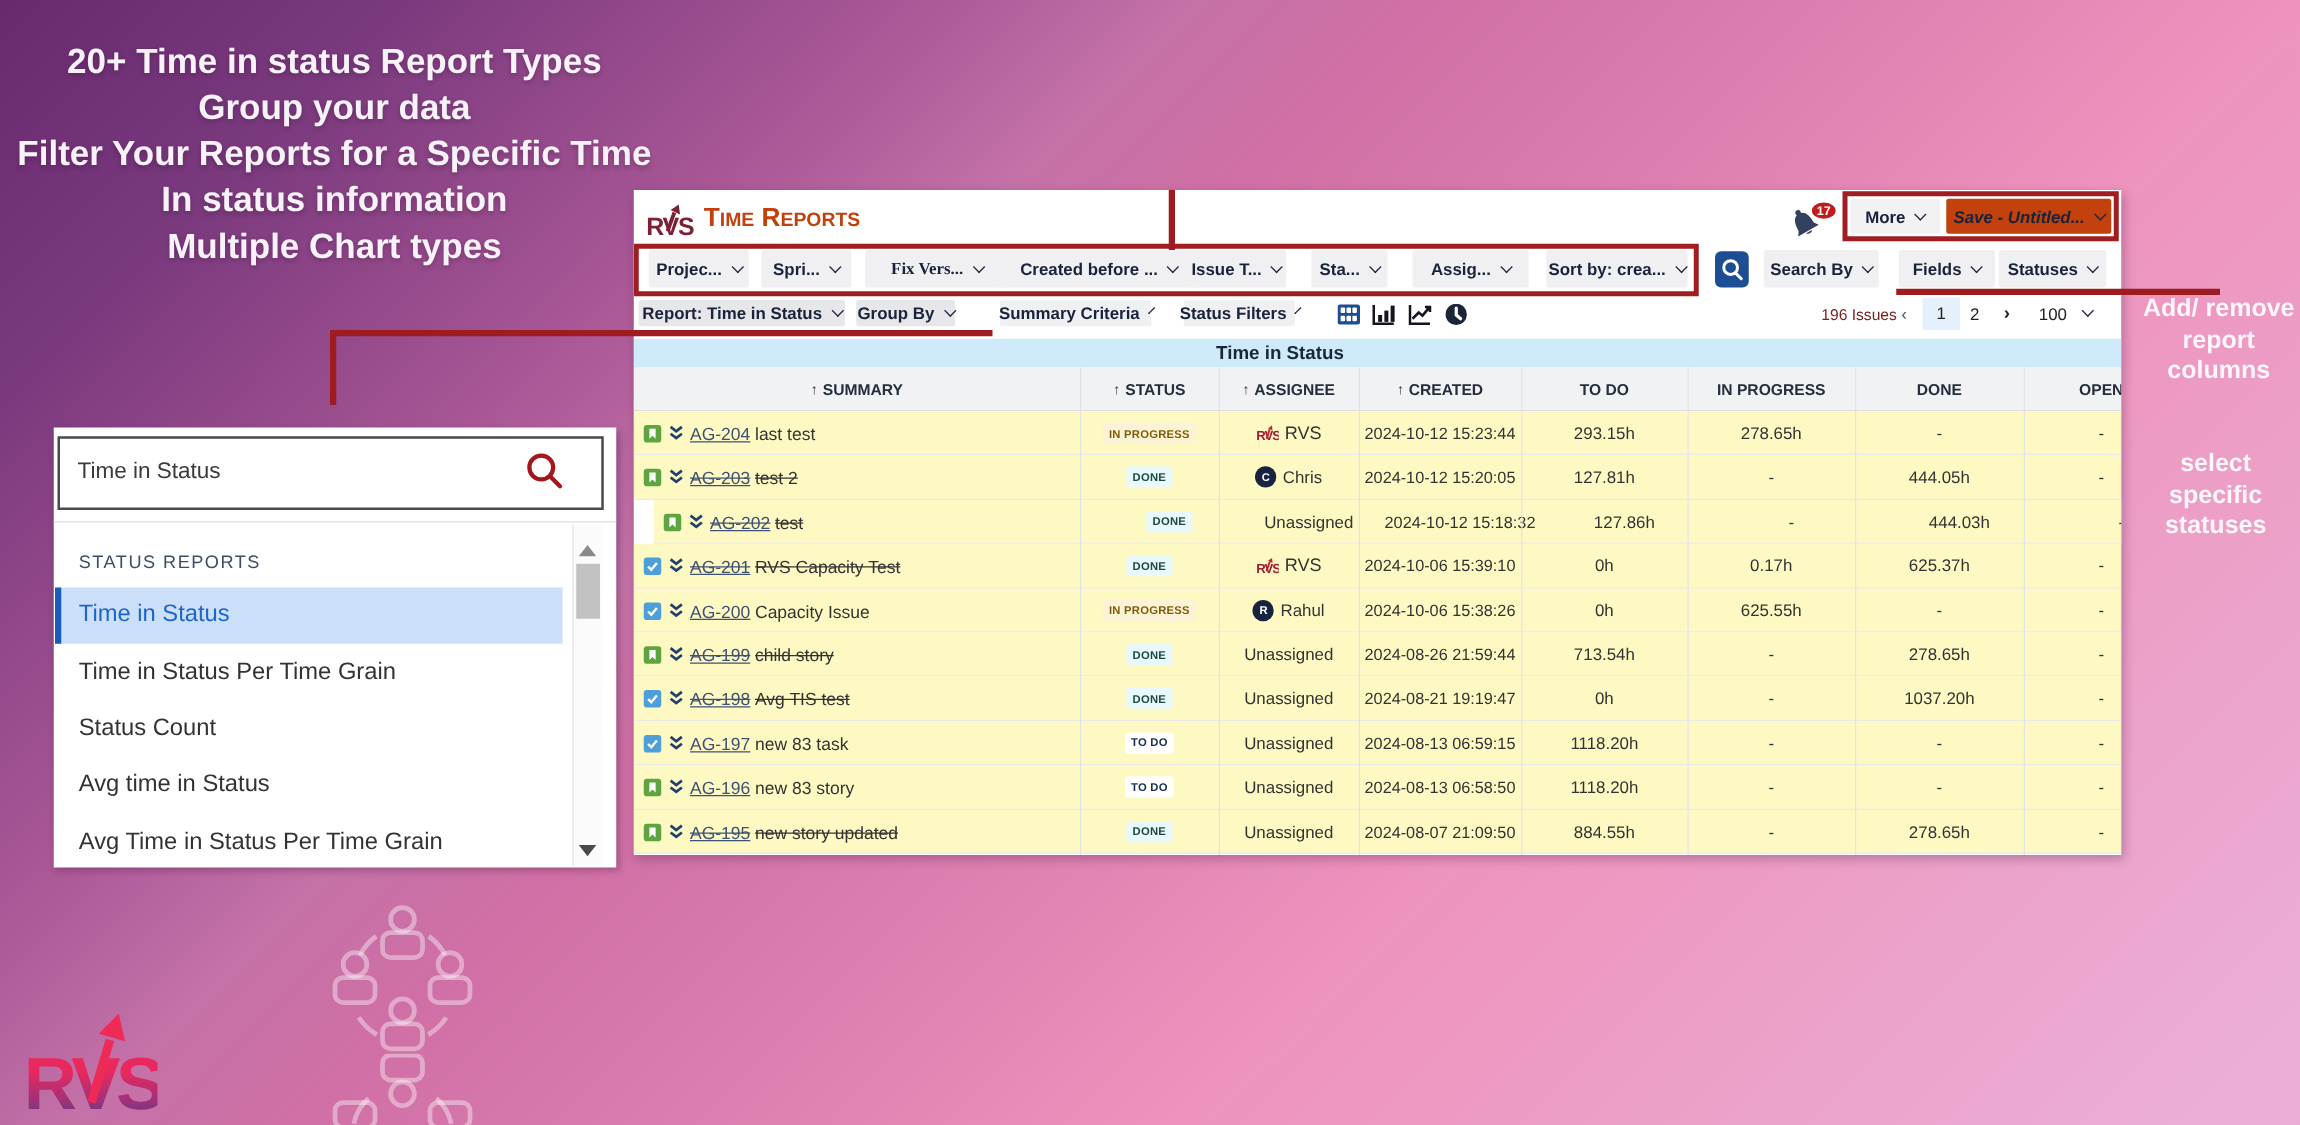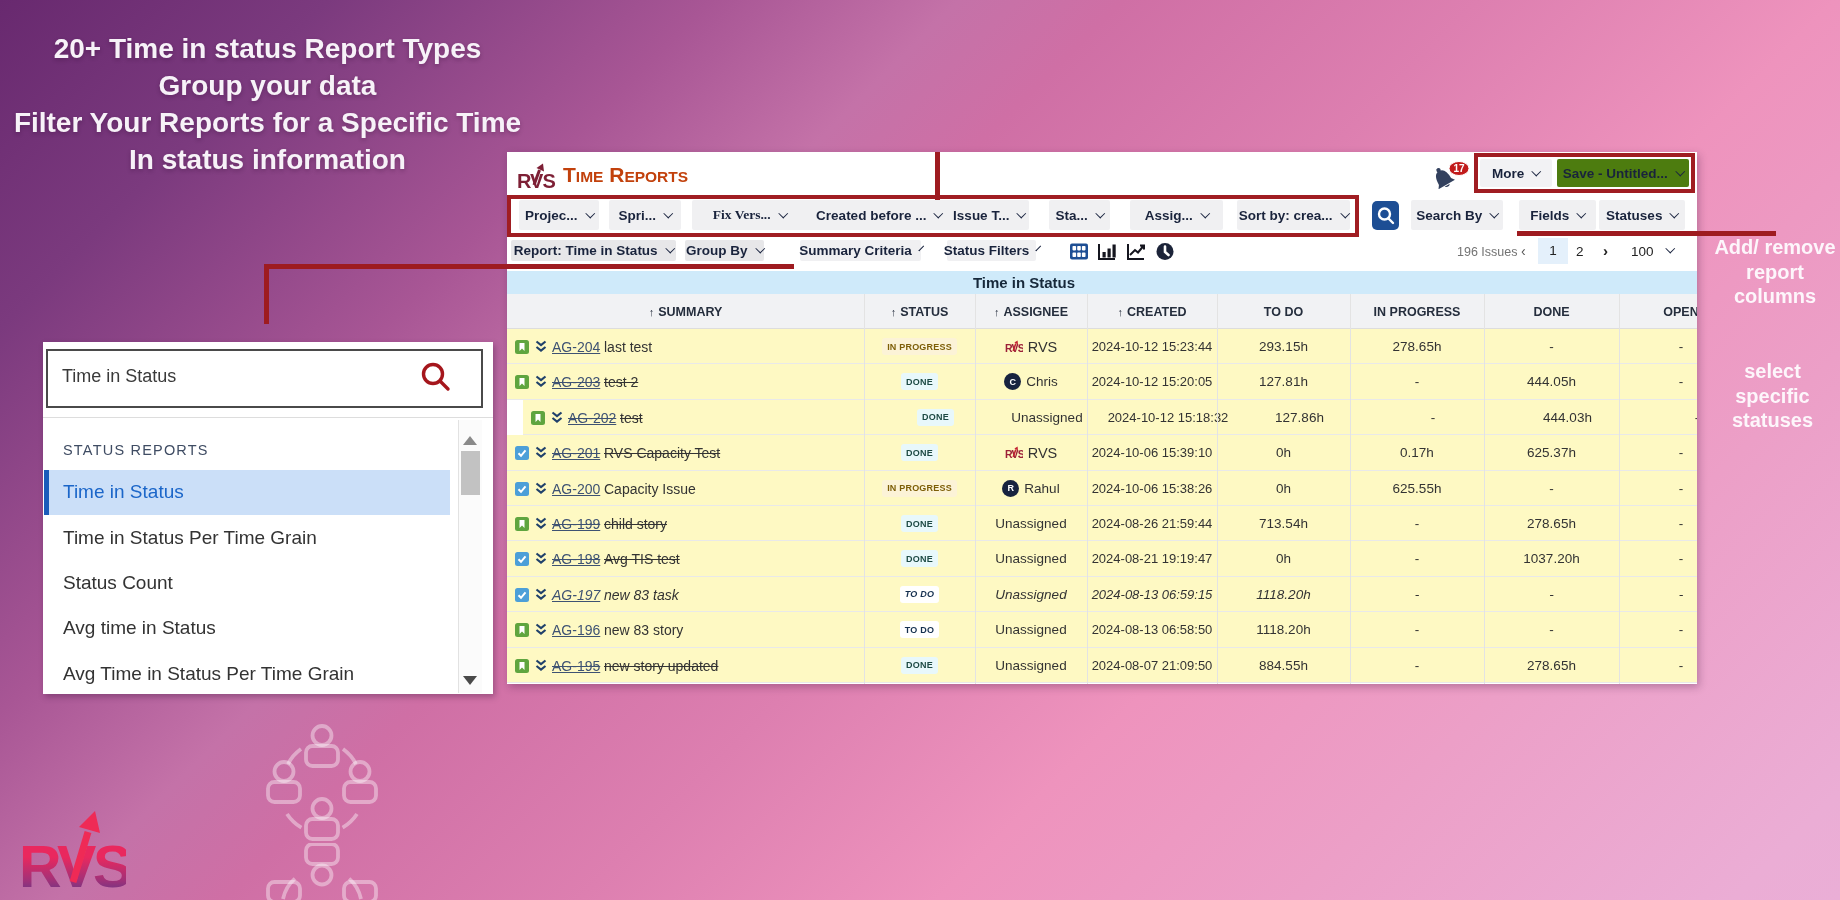--- a/index.html
+++ b/index.html
@@ -69,20 +69,21 @@
 .btodo { color:#15304f; background:#fff; }
 .avatar { width:17px; height:17px; border-radius:50%; background:#17233f; color:#fff; font-size:9px; font-weight:bold; display:inline-flex; align-items:center; justify-content:center; }
 </style>
 </head>
 <body>
 <div id="hero" class="abs">
   <div>20+ Time in status Report Types</div>
   <div>Group your data</div>
   <div class="l3">Filter Your Reports for a Specific Time</div>
   <div>In status information</div>
+  <div>Multiple Chart types</div>
 </div>
 
 <div id="annot1" class="abs annot">Add/ remove<br>report<br>columns</div>
 <div id="annot2" class="abs annot">select<br>specific<br>statuses</div>
 
 <div id="leftcard" class="abs">
   <div id="searchbox">
     <span class="stxt">Time in Status</span>
     <svg style="position:absolute; right:28px; top:9px;" width="34" height="34" viewBox="0 0 34 34">
       <circle cx="14" cy="14" r="9.5" fill="none" stroke="#a5161c" stroke-width="3.4"></circle>
@@ -119,21 +120,21 @@
       <path d="M8 21 Q8 9 15 9 Q22 9 22 21 L24.5 24.5 L5.5 24.5 Z" fill="#33415e"></path>
       <circle cx="15" cy="8" r="2.2" fill="#33415e"></circle>
       <path d="M12 25.5 Q15 28.5 18 25.5 Z" fill="#33415e"></path>
     </g>
     <ellipse cx="31" cy="7.5" rx="10" ry="7" fill="#c11b1b" stroke="#fff" stroke-width="1"></ellipse>
     <text x="31" y="11" font-size="10" font-weight="bold" fill="#fff" text-anchor="middle">17</text>
   </svg>
 
   <div style="position:absolute; left:967px; top:1px; width:221px; height:40px; border:4px solid #a01d22; background:#fff;"></div>
   <div class="btn" style="left:973px; top:7px; width:72px; height:28px; background:#f2f2f4;">More <span class="chev"></span></div>
-  <div class="btn" style="left:1050px; top:7px; width:132px; height:28px; background:#4d7c0f;">Save - Untitled... <span class="chev"></span></div>
+  <div class="btn" style="left:1050px; top:7px; width:132px; height:28px; background:#c2410c;font-style:italic;">Save - Untitled... <span class="chev"></span></div>
 
   <div id="fbox"></div>
   <div class="btn r1" style="left:12px;  width:80px;">Projec... <span class="chev"></span></div>
   <div class="btn r1" style="left:102px; width:72px;">Spri... <span class="chev"></span></div>
   <div class="btn r1" style="left:185px; width:115px;font-family:Liberation Serif, serif;">Fix Vers... <span class="chev"></span></div>
   <div class="btn r1" style="left:289px; width:166px;">Created before ... <span class="chev"></span></div>
   <div class="btn r1" style="left:442px; width:80px;">Issue T... <span class="chev"></span></div>
   <div class="btn r1" style="left:542px; width:61px;">Sta... <span class="chev"></span></div>
   <div class="btn r1" style="left:623px; width:93px;">Assig... <span class="chev"></span></div>
   <div class="btn r1" style="left:730px; width:113px;">Sort by: crea... <span class="chev"></span></div>
@@ -173,21 +174,21 @@
       <path d="M58 1 L58 16 L74 16"></path>
       <path d="M60 12 L65 7 L68 9.5 L73 3.5"></path>
       <path d="M70 2.5 L74 2.5 L74 6.5" fill="#14151f"></path>
     </g>
     <g>
       <circle cx="95" cy="8.5" r="8.5" fill="#1c2439"></circle>
       <path d="M95 3.5 L95 9 L98.5 12" stroke="#fff" stroke-width="2.6" fill="none" stroke-linecap="round"></path>
     </g>
   </svg>
 
-  <div style="position:absolute; left:950px; top:93px; font-size:12.5px; color:#737373;">196 Issues</div>
+  <div style="position:absolute; left:950px; top:93px; font-size:12.5px; color:#7f1d1d;">196 Issues</div>
   <div style="position:absolute; left:1014px; top:91px; font-size:14px; color:#555;">‹</div>
   <div style="position:absolute; left:1031px; top:86px; width:30px; height:26px; background:#e4f0fb; text-align:center; line-height:26px; font-size:13.5px;">1</div>
   <div style="position:absolute; left:1069px; top:92px; font-size:13.5px;">2</div>
   <div style="position:absolute; left:1096px; top:90px; font-size:15px; font-weight:bold;">›</div>
   <div style="position:absolute; left:1124px; top:92px; font-size:13.5px;">100</div>
   <span class="chev" style="position:absolute; left:1160px; top:97px;"></span>
 
   <div class="band">Time in Status</div>
   <div class="thead"></div>
   <div class="th" style="left:0px; width:357px;"><span class="arr">↑</span> SUMMARY</div>
@@ -374,21 +375,21 @@
         <div class="cell" style="left:357px; width:111px;">
           <span class="badge bdone">DONE</span>
         </div>
         <div class="cell" style="left:468px; width:112px;">Unassigned</div>
         <div class="cell" style="left:580px; width:130px; font-size:13px;">2024-08-21 19:19:47</div>
         <div class="cell" style="left:710px; width:133px;">0h</div>
         <div class="cell" style="left:843px; width:134px;">-</div>
         <div class="cell" style="left:977px; width:135px;">1037.20h</div>
         <div class="cell" style="left:1112px; width:124px;">-</div>
       </div>
-      <div class="row" style="top:424.79999999999995px;font-style:italic;">
+      <div class="row" style="top:424.79999999999995px;">
         <span class="ic task">
           <svg width="14" height="14" viewBox="0 0 14 14">
             <path d="M3.5 7.2 L6 9.8 L10.5 4.4" fill="none" stroke="#fff" stroke-width="2"></path>
           </svg>
         </span>
         <span class="dchev"><svg width="12" height="13" viewBox="0 0 12 13">
             <g fill="none" stroke="#20416b" stroke-width="2.2">
               <path d="M1.5 1.5 L6 5 L10.5 1.5"></path>
               <path d="M1.5 7 L6 10.5 L10.5 7"></path>
             </g>

